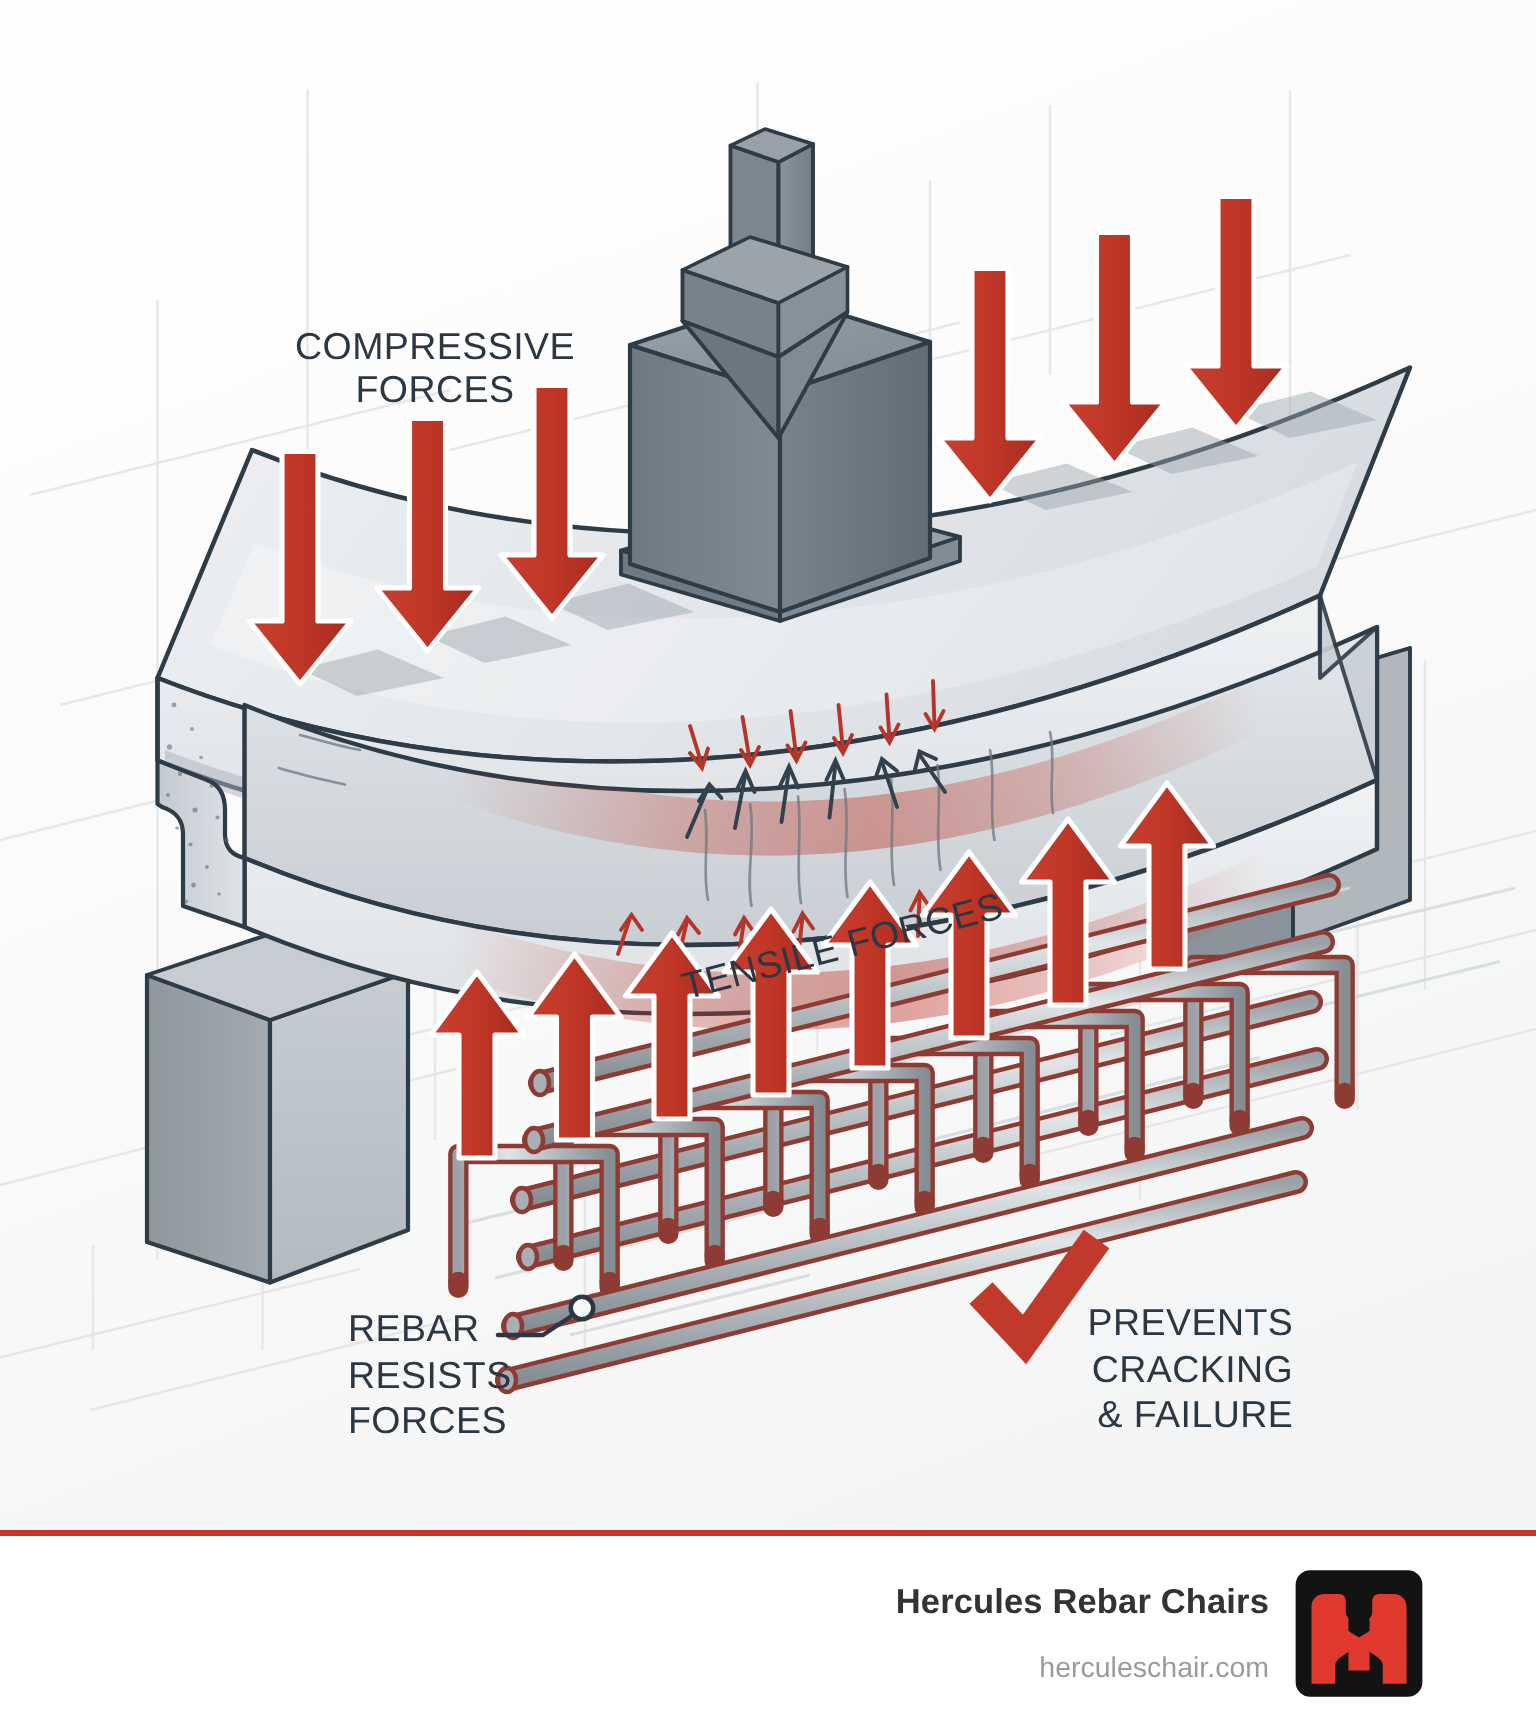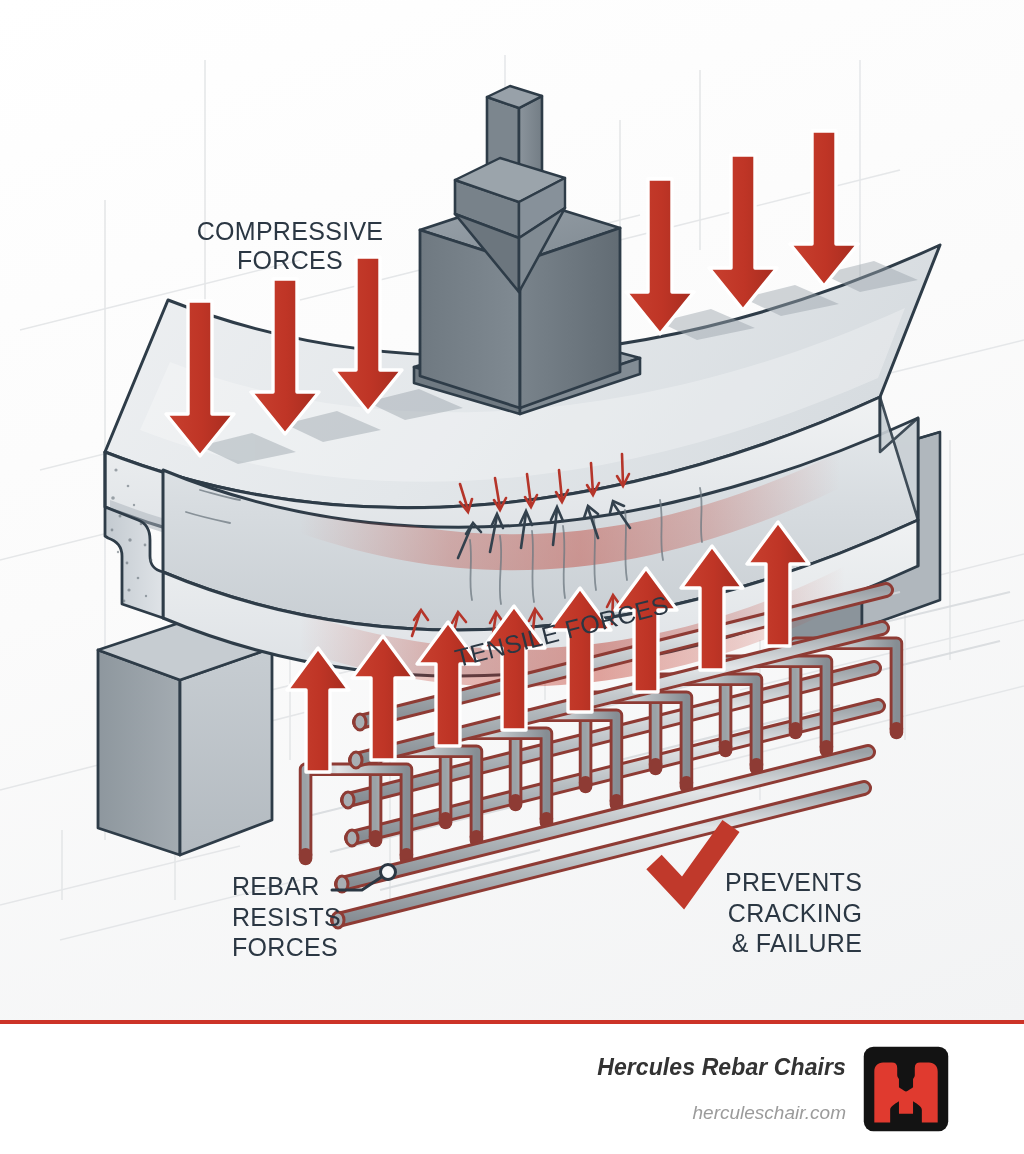--- a/index.html
+++ b/index.html
@@ -89,21 +89,20 @@
     left: 0;
     top: 1024px;
     width: 972px;
     height: 130px;
     background: #ffffff;
     display: flex;
     align-items: center;
     justify-content: flex-end;
     padding-right: 22px;
     box-sizing: border-box;
-    font-style: italic;
   }
   #footer-text {
     text-align: right;
     margin-right: 16px;
   }
   #footer-title {
     font-size: 23px;
     font-weight: bold;
     color: #333333;
     letter-spacing: 0.1px;

